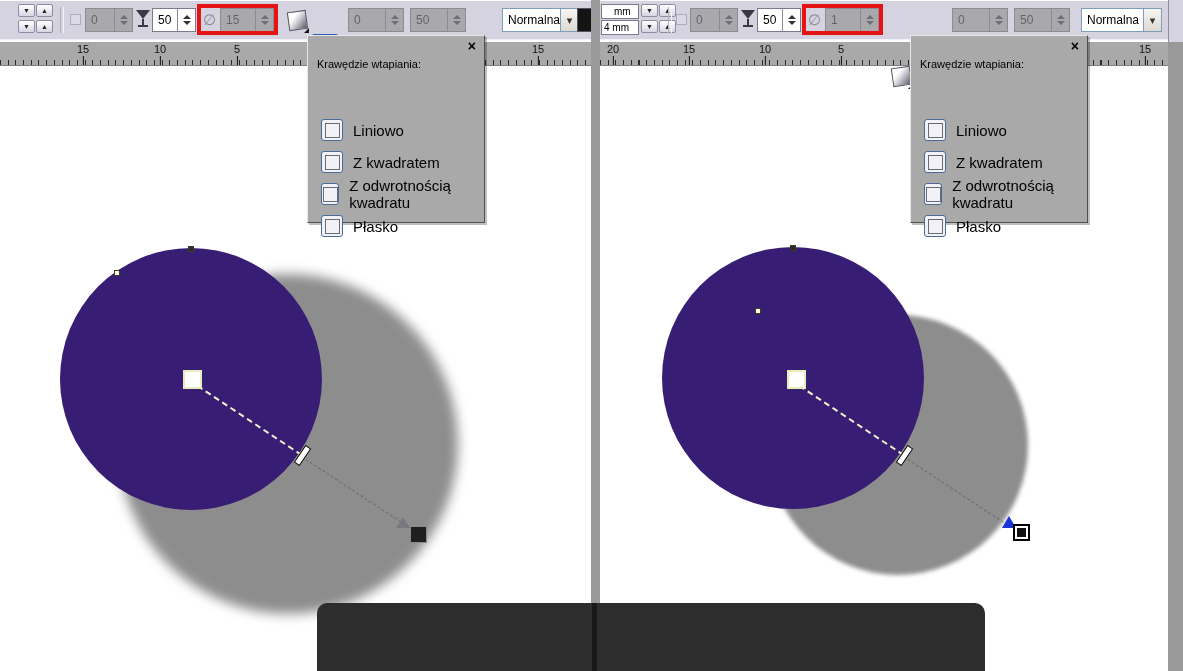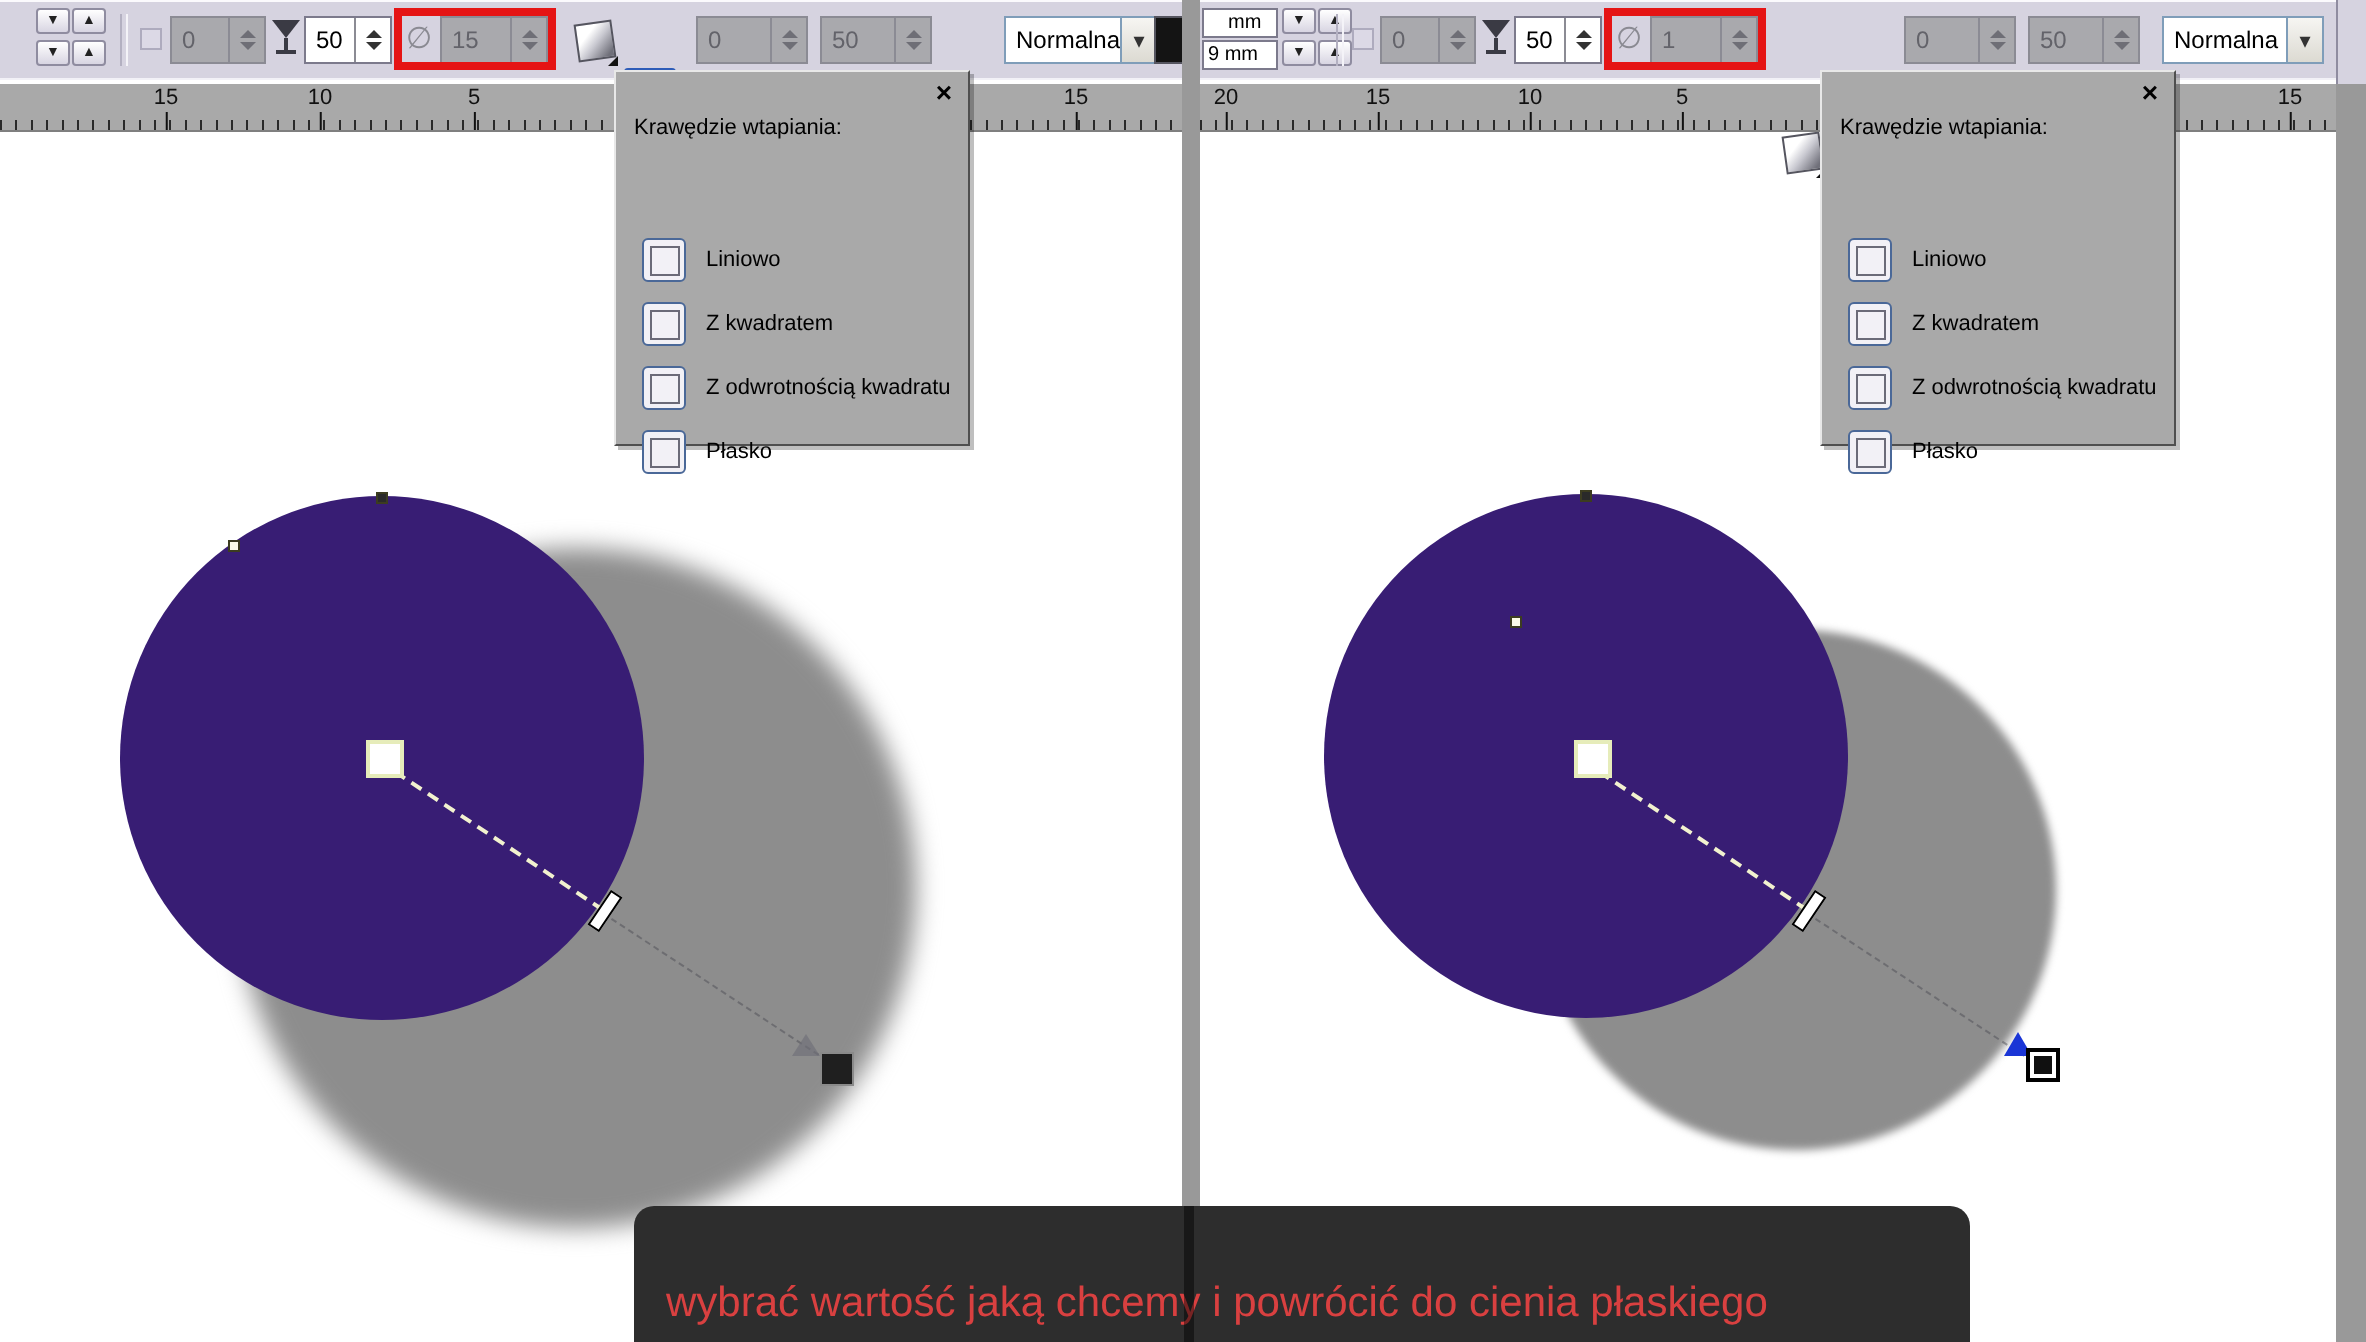--- a/index.html
+++ b/index.html
@@ -59,21 +59,21 @@
   .flyout{top:35px;width:178px;height:188px;background:#a9a9a9;border-top:1px solid #e8e8e8;
           border-left:1px solid #e8e8e8;border-right:1px solid #4f4f4f;border-bottom:1px solid #4f4f4f;
           box-shadow:2px 2px 0 rgba(0,0,0,0.25);box-sizing:border-box;z-index:30;}
   .flyout .close{position:absolute;right:8px;top:3px;font-size:14px;font-weight:bold;color:#000;line-height:14px;}
   .flyout .ftitle{position:absolute;left:9px;top:22px;font-size:11px;color:#000;}
   .fitem{position:absolute;left:13px;display:flex;align-items:center;gap:10px;height:24px;}
   .fbtn{width:22px;height:22px;background:#f2f1f6;border:1px solid #4a6898;border-radius:3px;
         display:flex;align-items:center;justify-content:center;box-sizing:border-box;}
   .ficon{width:13px;height:13px;border:1px solid #6b6b78;
          background:linear-gradient(135deg,#4f4276 0 28%,#9c94bc 28% 55%,#dfdce e 55%,#efeef8 100%);}
-  .fitem .flabel{font-size:11px;color:#000;text-align:right;}
+  .fitem .flabel{font-size:15px;color:#000;}
   
   .circle{border-radius:50%;}
   .nodesq{width:6px;height:6px;box-sizing:border-box;border:1px solid #3c3c20;background:#fbfbe8;z-index:6;}
   .centersq{width:15px;height:15px;background:#fff;border:2px solid #e6ecba;box-sizing:content-box;z-index:6;}
   .dashline{height:0;border-top:2px dashed #f2f2cf;transform-origin:0 0;z-index:5;}
   .faintline{height:0;border-top:1px dashed rgba(70,70,80,0.45);transform-origin:0 0;z-index:4;}
   .slider{width:5px;height:19px;background:#fff;border:1px solid #000;transform:rotate(34deg);z-index:6;}
   .tri-up{width:0;height:0;border-left:7px solid transparent;border-right:7px solid transparent;z-index:6;}
   .shadow-swatch-left{width:15px;height:15px;background:#1f1f1f;border:1px solid #8a8a8a;z-index:6;}
   .shadow-swatch-right{width:17px;height:17px;background:#101010;border:2px solid #000;
@@ -171,21 +171,21 @@
     <div class="abs field on" style="left:601px;top:3px;width:38px;height:15px;font-size:10px;">
       <span class="val" style="padding-left:12px;">mm</span>
     </div>
     <div class="abs" style="left:641px;top:3px;">
       <div class="spinpair">
         <div class="spinbtn">▼</div>
         <div class="spinbtn">▲</div>
       </div>
     </div>
     <div class="abs field on" style="left:601px;top:19px;width:38px;height:15px;font-size:10px;">
-      <span class="val" style="padding-left:2px;">9 mm</span>
+      <span class="val" style="padding-left:2px;">4 mm</span>
     </div>
     <div class="abs" style="left:641px;top:19px;">
       <div class="spinpair">
         <div class="spinbtn">▼</div>
         <div class="spinbtn">▲</div>
       </div>
     </div>
     <div class="abs groove" style="left:668px;"></div>
 
     <div class="abs chk" style="left:676px;top:13px;"></div>
@@ -343,17 +343,16 @@
     </div>
     <div class="fitem" style="top:178px;">
       <span class="fbtn">
           <span class="ficon"></span>
         </span>
       <span class="flabel">Płasko</span>
     </div>
   </div>
 
   <div class="abs caption">
-    <span class="l2">wybrać wartość jaką chcemy i powrócić do cienia płaskiego</span>
   </div>
   <div class="abs caption-seam"></div>
 
 </div>
 
 </body></html>

